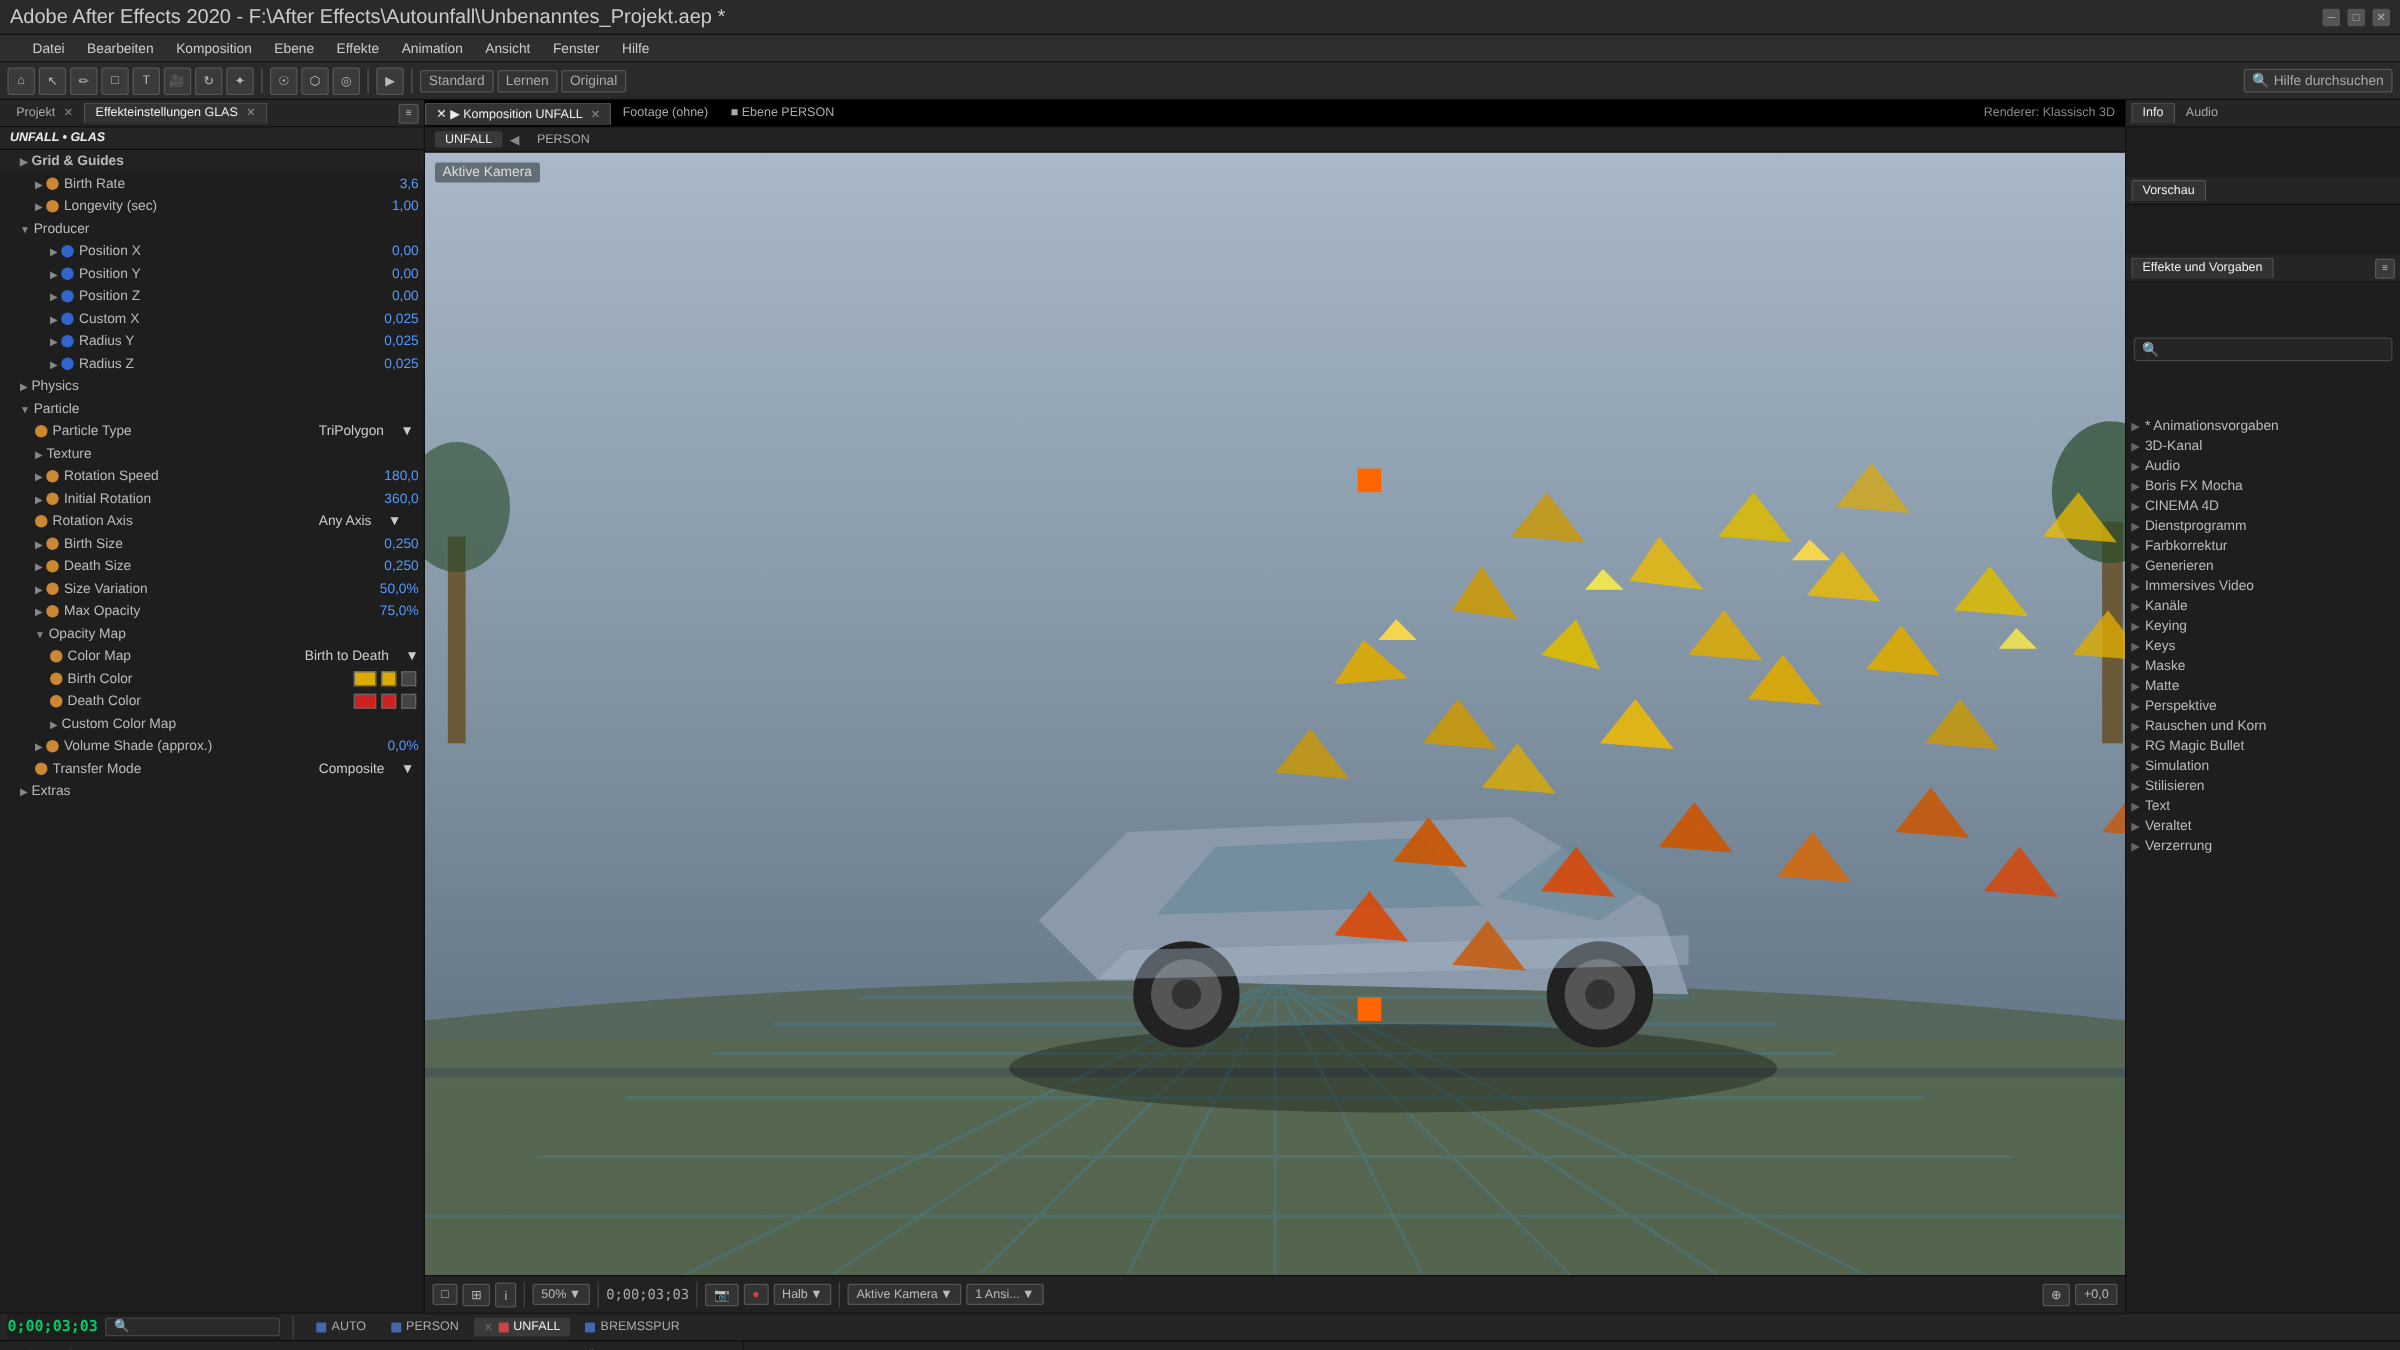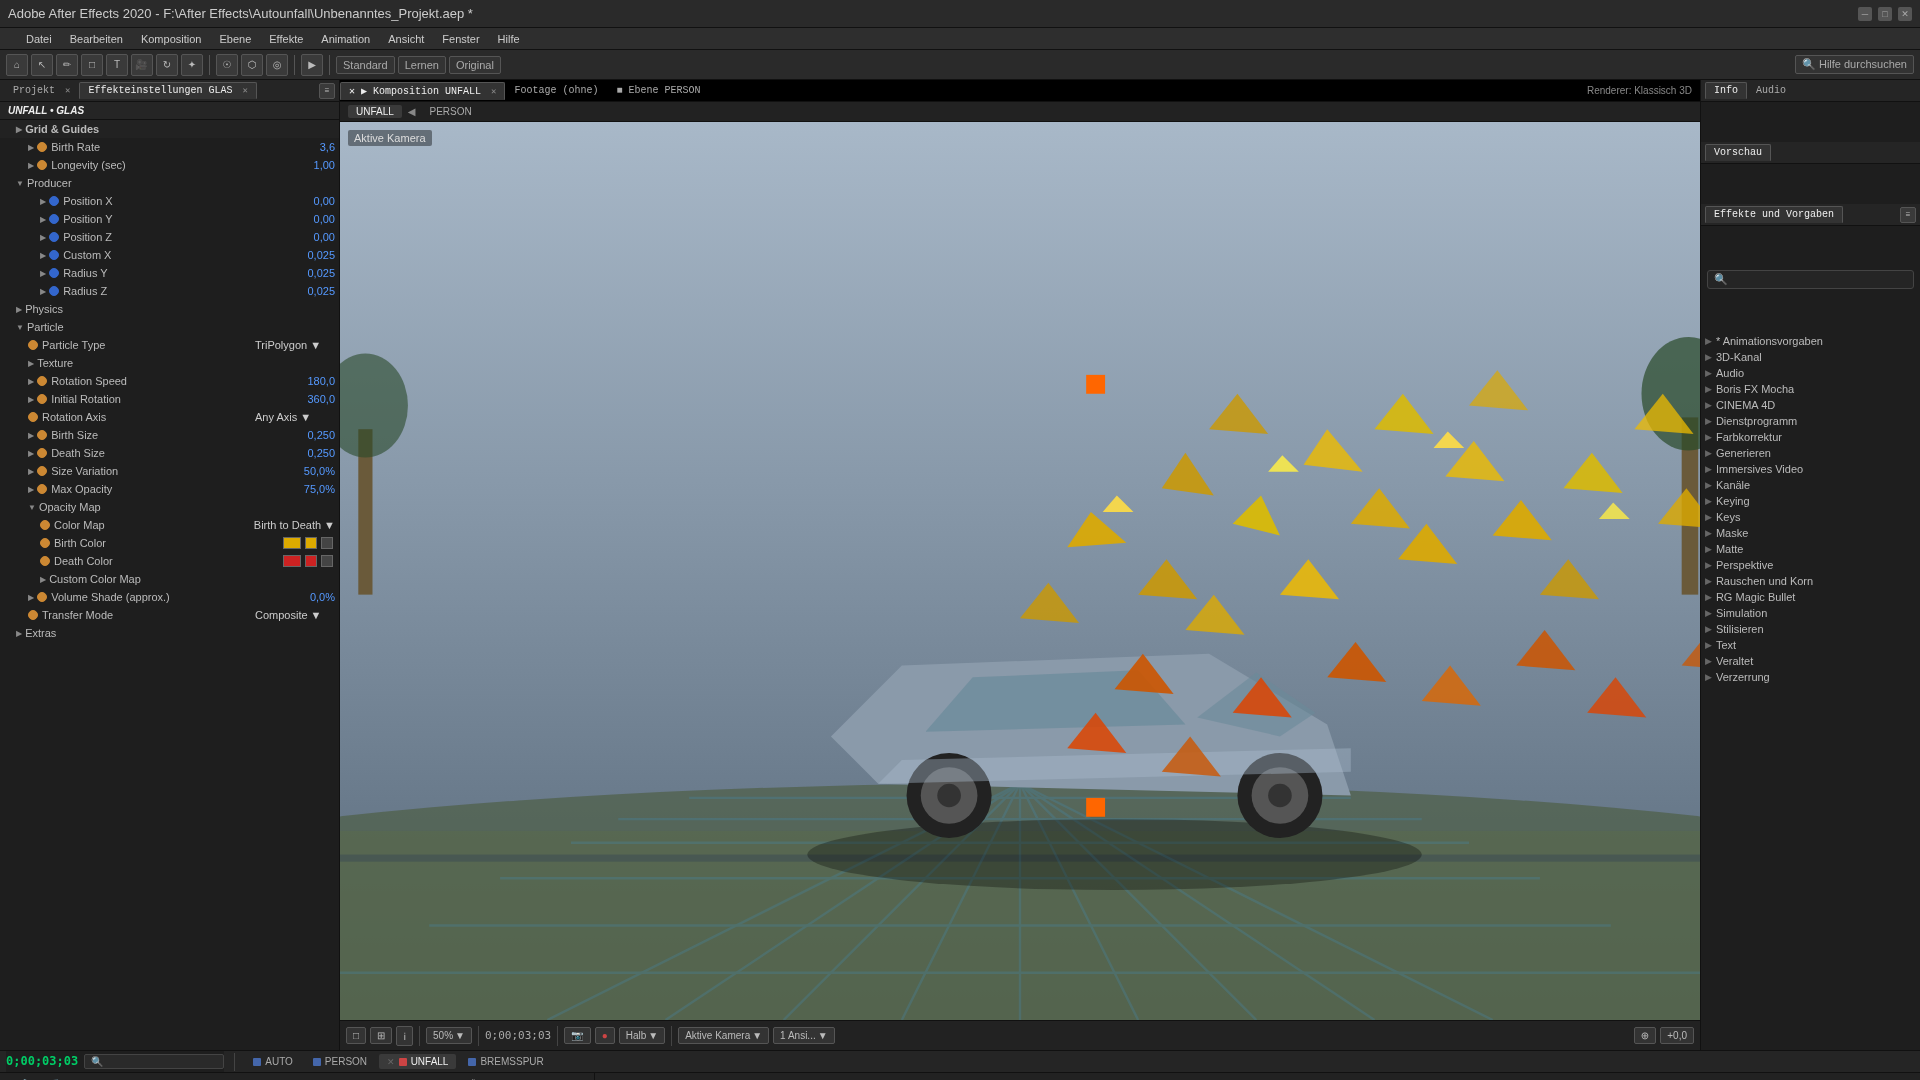--- a/index.html
+++ b/index.html
@@ -1,55 +1,55 @@
 <!DOCTYPE html>
 <html><head>
   <meta charset="utf-8">
   <style>
     * { margin: 0; padding: 0; box-sizing: border-box; }
     body { background: #1a1a1a; color: #cccccc; font-family: Arial, sans-serif; font-size: 11px; width: 1920px; height: 1080px; overflow: hidden; user-select: none; }
 
     
     #title-bar { background: #2a2a2a; height: 28px; display: flex; align-items: center; justify-content: space-between; padding: 0 8px; border-bottom: 1px solid #111; }
-    #title-bar .title { font-size: 13px; color: #ccc; }
+    #title-bar .title { font-size: 16px; color: #ccc; }
     #title-bar .win-controls { display: flex; gap: 6px; }
     #title-bar .win-btn { width: 14px; height: 14px; border-radius: 2px; background: #555; display: flex; align-items: center; justify-content: center; font-size: 9px; cursor: pointer; color: #aaa; }
 
     
     #menu-bar { background: #2e2e2e; height: 22px; display: flex; align-items: center; padding: 0 18px; border-bottom: 1px solid #111; gap: 2px; }
     #menu-bar .menu-item { padding: 2px 8px; color: #ccc; cursor: pointer; font-size: 11px; border-radius: 2px; }
 
     
     #toolbar { background: #2a2a2a; height: 30px; display: flex; align-items: center; padding: 0 6px; border-bottom: 1px solid #111; gap: 3px; }
     .tool-btn { width: 22px; height: 22px; background: #3a3a3a; border: 1px solid #555; border-radius: 2px; display: flex; align-items: center; justify-content: center; cursor: pointer; font-size: 10px; color: #bbb; }
     .toolbar-sep { width: 1px; height: 20px; background: #555; margin: 0 3px; }
     .toolbar-text { color: #aaa; font-size: 11px; padding: 2px 6px; background: #333; border-radius: 2px; border: 1px solid #555; }
 
     
     #main { display: flex; height: calc(1080px - 28px - 22px - 30px - 30px); }
 
     
     .panel-tabs { background: #252525; height: 22px; display: flex; align-items: center; padding: 0 4px; border-bottom: 1px solid #111; }
-    .panel-tab { padding: 2px 8px; color: #aaa; cursor: pointer; font-size: 10px; border-radius: 2px 2px 0 0; border: 1px solid transparent; font-family: Liberation Mono, monospace; }
+    .panel-tab { padding: 2px 8px; color: #aaa; cursor: pointer; font-size: 10px; border-radius: 2px 2px 0 0; border: 1px solid transparent; }
     .panel-tab.active { background: #333; border-color: #555 #555 #333; color: #eee; }
     .panel-tab-close { color: #888; font-size: 9px; margin-left: 4px; cursor: pointer; }
 
     
     #left-panel { width: 340px; background: #1e1e1e; border-right: 1px solid #111; display: flex; flex-direction: column; flex-shrink: 0; }
 
     #effect-controls { flex: 1; overflow-y: auto; overflow-x: hidden; }
     #effect-controls::-webkit-scrollbar { width: 8px; }
     #effect-controls::-webkit-scrollbar-track { background: #1e1e1e; }
     #effect-controls::-webkit-scrollbar-thumb { background: #444; }
 
     .effect-row { display: flex; align-items: center; padding: 2px 4px; min-height: 18px; cursor: default; }
     .effect-row.section { background: #222; font-weight: bold; color: #bbb; }
     .effect-row .label { flex: 1; color: #bbb; white-space: nowrap; overflow: hidden; text-overflow: ellipsis; }
     .effect-row .value { color: #5599ff; min-width: 80px; text-align: right; white-space: nowrap; }
-    .effect-row .value.dropdown { color: #ccc; display: flex; align-items: center; gap: 3px; }
+    .effect-row .value.dropdown { color: #ccc; display: flex; align-items: center; gap: 13px; }
     .indent1 { padding-left: 16px; }
     .indent2 { padding-left: 28px; }
     .indent3 { padding-left: 40px; }
 
     .triangle { font-size: 8px; color: #888; margin-right: 3px; cursor: pointer; }
     .triangle.open::before { content: '▼'; }
     .triangle.closed::before { content: '▶'; }
 
     .icon-circle { width: 10px; height: 10px; border-radius: 50%; border: 1px solid #888; display: inline-block; margin-right: 4px; flex-shrink: 0; }
     .icon-circle.orange { background: #cc8833; border-color: #cc8833; }

